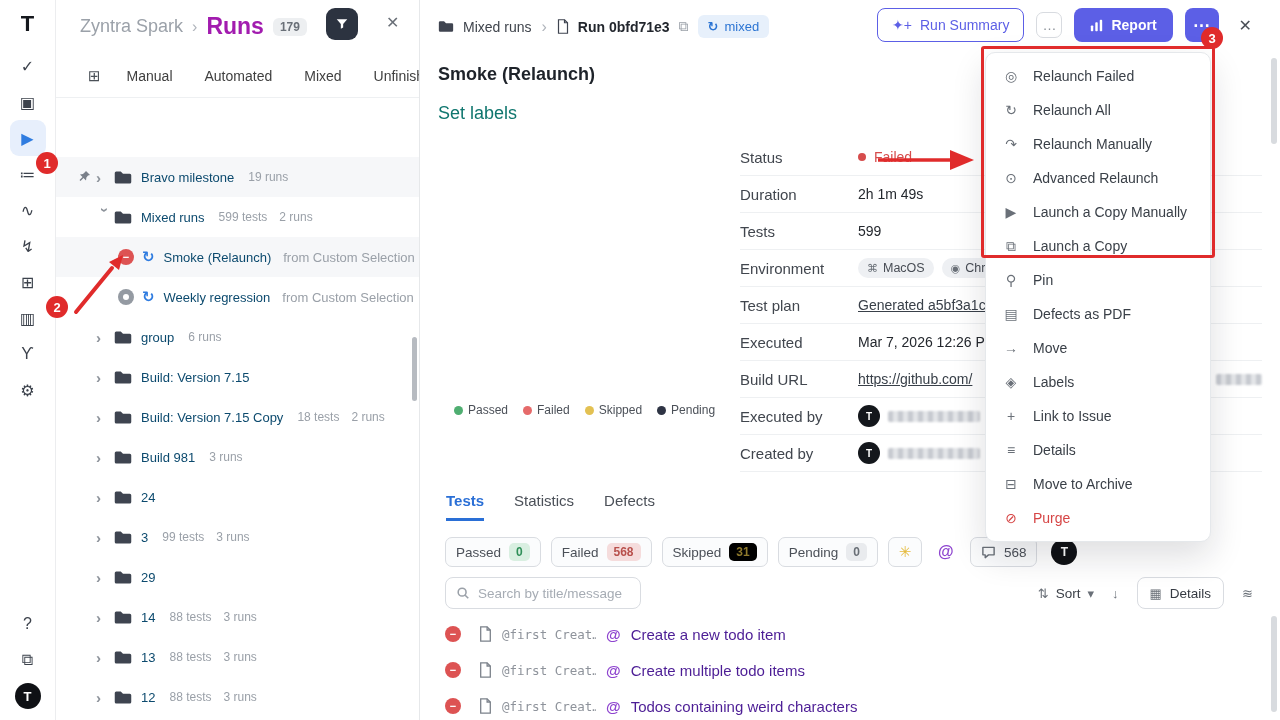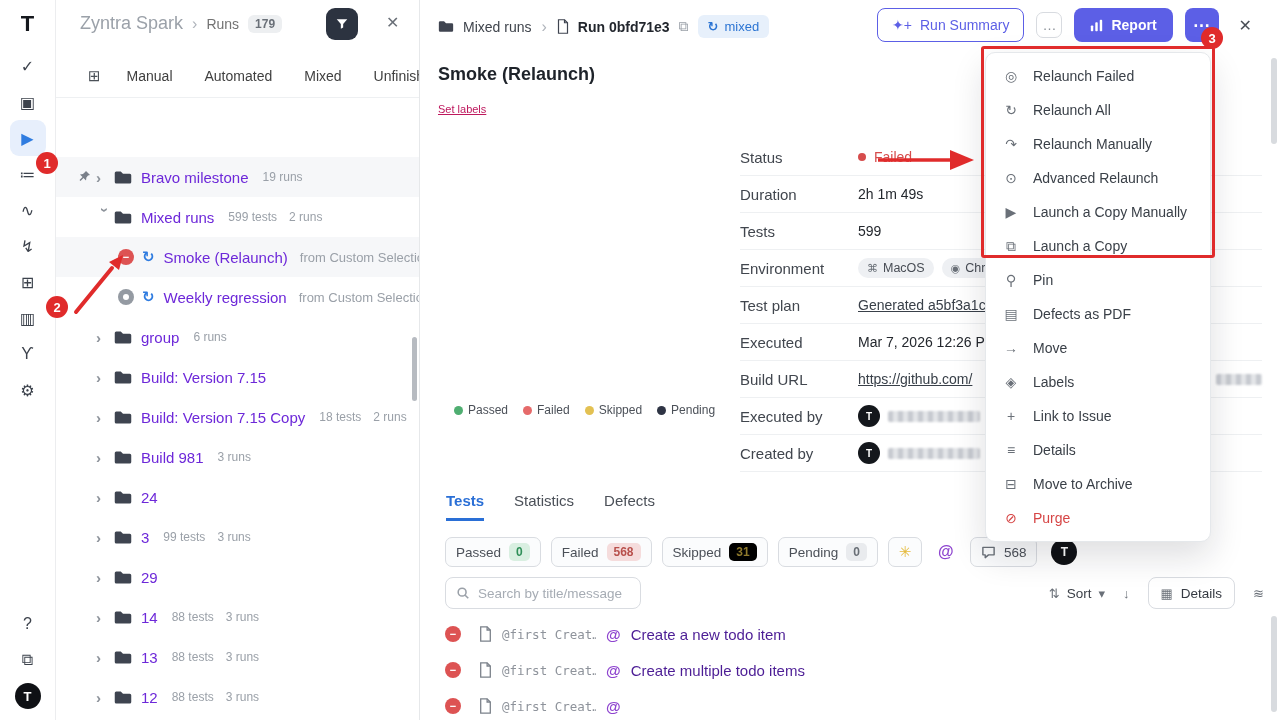--- a/index.html
+++ b/index.html
@@ -13,35 +13,35 @@
 .rail-btn{width:36px;height:36px;display:flex;align-items:center;justify-content:center;font-size:16px;color:#3c424c;border-radius:9px;cursor:pointer;flex:none}
 .rail-btn.active{background:#e7effc;color:#2f7ce0}
 #rail-bottom{margin-top:auto;margin-bottom:6px;display:flex;flex-direction:column;align-items:center}
 .account-logo{width:26px;height:26px;border-radius:50%;background:#0f1115;color:#fff;font-size:13px;font-weight:800;display:flex;align-items:center;justify-content:center}
 
 
 #tree-panel{position:absolute;left:56px;top:0;width:364px;height:720px;background:#fff;border-right:1px solid #e6e8ea;overflow:hidden;z-index:4}
 #panel-header{position:absolute;left:24px;top:13px;display:flex;align-items:center;white-space:nowrap}
 .proj-name{font-size:18px;color:#9ba1a9;font-weight:500}
 .crumb-sep{margin:0 9px;color:#b0b5bc;font-size:16px}
-.section-name{font-size:14px;font-weight:400;color:#737373}
+.section-name{font-size:23px;font-weight:700;color:#a21caf}
 .count-pill{margin-left:9px;background:#edeff1;border-radius:6px;padding:2px 7px;font-size:12px;color:#6a7078;font-weight:600}
 #filter-btn{position:absolute;left:270px;top:8px;width:32px;height:32px;background:#2c3340;border:none;border-radius:9px;display:flex;align-items:center;justify-content:center;cursor:pointer}
 #panel-close{position:absolute;left:330px;top:13px;font-size:16px;color:#6a7078;cursor:pointer;background:none;border:none}
 #tree-tabs{position:absolute;left:0;top:55px;width:100%;height:43px;border-bottom:1px solid #eef0f2;display:flex;align-items:center;padding-left:32px;gap:32px;white-space:nowrap;overflow:hidden}
 .overview-ic{font-size:15px;color:#4b5158;margin-right:-6px}
 .tab{font-size:14px;color:#404040;cursor:pointer}
 #tree{position:absolute;top:157px;left:0;right:0}
 .tree-row{height:40px;display:flex;align-items:center;padding-left:40px;position:relative;white-space:nowrap;overflow:hidden;cursor:pointer}
 .tree-row.hl{background:#f6f7f9}
 .pin{position:absolute;left:23px;top:13px;display:flex}
 .chev{width:18px;font-size:15px;color:#8d939b;font-weight:600;flex:none}
 .chev.open{transform:rotate(90deg) translateX(-1px)}
 .folder{margin-right:9px;display:flex;flex:none}
-.tname{font-size:15px;color:#6d28d9}
+.tname{font-size:13px;color:#0c4a6e}
 .tmeta{margin-left:14px;font-size:12px;color:#9aa0a8}
 .tmeta + .tmeta{margin-left:12px}
 .tree-row.child{padding-left:62px}
 .state{width:16px;height:16px;border-radius:50%;display:flex;align-items:center;justify-content:center;margin-right:8px;flex:none}
 .state.failed{background:#dd5353;color:#fff;font-size:11px;font-weight:700;line-height:1}
 .state.finished{background:#949aa2;position:relative}
 .state.finished::after{content:"";width:6px;height:6px;border-radius:50%;background:#fff;position:absolute;left:5px;top:5px}
 .sync{color:#2f7ce0;font-size:15px;font-weight:700;margin-right:9px}
 .tfrom{margin-left:12px;font-size:13px;color:#9aa0a8}
 .vthumb{position:absolute;border-radius:3px;cursor:pointer}
@@ -54,21 +54,21 @@
 .copy-ic{color:#9aa0a8;font-size:14px;cursor:pointer}
 .mixed-badge{display:flex;align-items:center;gap:6px;background:#e7f0fb;border-radius:6px;padding:4px 10px;font-size:13px;color:#2b74d3}
 .mixed-badge .ric{font-weight:700}
 #top-actions{position:absolute;top:8px;right:28px;display:flex;align-items:center;gap:12px}
 .btn-outline{height:34px;display:flex;align-items:center;gap:8px;padding:0 14px;border:1.5px solid #5c5fe6;color:#5c5fe6;border-radius:8px;font-size:14px;font-weight:500;background:#fff;cursor:pointer;font-family:inherit}
 .btn-mini{width:26px;height:26px;border:1px solid #d8dbe0;border-radius:7px;color:#8a9097;background:#fff;font-size:14px;display:flex;align-items:center;justify-content:center;cursor:pointer}
 .btn-primary{height:34px;display:flex;align-items:center;gap:8px;padding:0 16px;background:#5c5fe6;color:#fff;border:none;border-radius:8px;font-size:14px;font-weight:600;cursor:pointer;font-family:inherit}
 .btn-kebab{width:34px;height:34px;border-radius:8px;background:#5c5fe6;color:#fff;font-size:17px;font-weight:700;display:flex;align-items:center;justify-content:center;border:none;cursor:pointer}
 .main-close{font-size:16px;color:#4a4f57;margin-left:8px;cursor:pointer;background:none;border:none}
 #run-title{position:absolute;left:18px;top:64px;font-size:18px;font-weight:700;color:#1e232a}
-#set-labels{position:absolute;left:18px;top:103px;font-size:11px;color:#be185d;text-decoration:underline;cursor:pointer}
+#set-labels{position:absolute;left:18px;top:103px;font-size:18px;color:#0f766e;cursor:pointer}
 
 
 #donut{position:absolute;left:54px;top:185px;width:202px;height:202px;border-radius:50%}
 #donut::after{content:"";position:absolute;left:49px;top:49px;width:104px;height:104px;border-radius:50%;background:#fff;z-index:1}
 .donut-label{position:absolute;color:#fff;font-weight:700;z-index:2;text-align:center;text-shadow:0 1px 2px rgba(60,50,0,.35)}
 #dl-small{left:60px;top:6px;width:54px;font-size:11px}
 #dl-big{left:55px;top:150px;width:92px;font-size:12.5px}
 #legend{position:absolute;left:34px;top:403px;display:flex;gap:15px;align-items:center}
 .leg{display:flex;align-items:center;gap:5px;font-size:12px;color:#4b5058}
 .leg i{width:9px;height:9px;border-radius:50%;display:block}
@@ -97,21 +97,21 @@
 .chiplabel{font-size:13.5px;color:#4b5058}
 .pill{padding:2px 7px;border-radius:5px;font-size:12px;font-weight:600}
 .pill.green{background:#d9efe1;color:#2f8f58}
 .pill.red{background:#f5dcdc;color:#b8504c}
 .pill.yellow{background:#000000;color:#8f7a2c}
 .pill.gray{background:#e9ebee;color:#696f76}
 .chip.icon-only{width:34px;justify-content:center;padding:0}
 .sparkle{color:#e5b93a;font-size:15px}
 .at-only{width:28px;height:28px;display:flex;align-items:center;justify-content:center;color:#8e44cf;font-size:16px;font-weight:700;cursor:pointer;background:none;border:none}
 .t-avatar{width:26px;height:26px;border-radius:50%;background:#0f1115;color:#fff;font-weight:800;font-size:12px;display:flex;align-items:center;justify-content:center;margin-left:4px;cursor:pointer}
-#toolbar{position:absolute;left:25px;right:16px;top:577px;height:32px;display:flex;align-items:flex-start}
+#toolbar{position:absolute;left:25px;right:27px;top:577px;height:32px;display:flex;align-items:flex-start}
 #search{width:196px;height:32px;border:1px solid #d9dce1;border-radius:8px;display:flex;align-items:center;gap:8px;padding:0 10px;background:#fff}
 #search input{border:none;outline:none;font-size:13.5px;color:#3c4148;width:100%;font-family:inherit;background:transparent}
 #search input::placeholder{color:#a6acb4}
 #toolbar-right{margin-left:auto;display:flex;align-items:center;gap:18px}
 .sort-group{display:flex;align-items:center;gap:7px;font-size:13.5px;color:#3c4148;cursor:pointer}
 .gicon{color:#6a7078;font-size:13px;cursor:pointer}
 .btn-custom{height:32px;display:flex;align-items:center;gap:8px;padding:0 12px;border:1px solid #d9dce1;border-radius:8px;background:#fff;font-size:13.5px;color:#353a42;cursor:pointer;font-family:inherit}
 #tests{position:absolute;left:25px;right:26px;top:616px}
 .test-row{height:36px;display:flex;align-items:center;gap:10px;cursor:pointer;white-space:nowrap;overflow:hidden}
 .ttag{font-family:"DejaVu Sans Mono","Liberation Mono",monospace;font-size:12.5px;color:#8e939b;width:94px;overflow:hidden;white-space:nowrap;flex:none}
@@ -552,20 +552,21 @@
         <div class="test-row">
           <span class="state failed">−</span>
           <span class="tdoc">
             <svg width="13" height="16" viewBox="0 0 16 20" fill="none" stroke="#7b818a" stroke-width="1.6">
               <path d="M2 1h8l4 4v14H2z"></path>
               <path d="M10 1v4h4"></path>
             </svg>
           </span>
           <span class="ttag">@first Creat…</span>
           <span class="tat">@</span>
+          <span class="ttitle">Todos containing weird characters</span>
         </div>
       </div>
 
     <div class="vthumb" id="mthumb1"></div>
     <div class="vthumb" id="mthumb2"></div>
   </section>
 
   <div id="context-menu">
       <div class="mitem">
         <span class="micon">◎</span>

